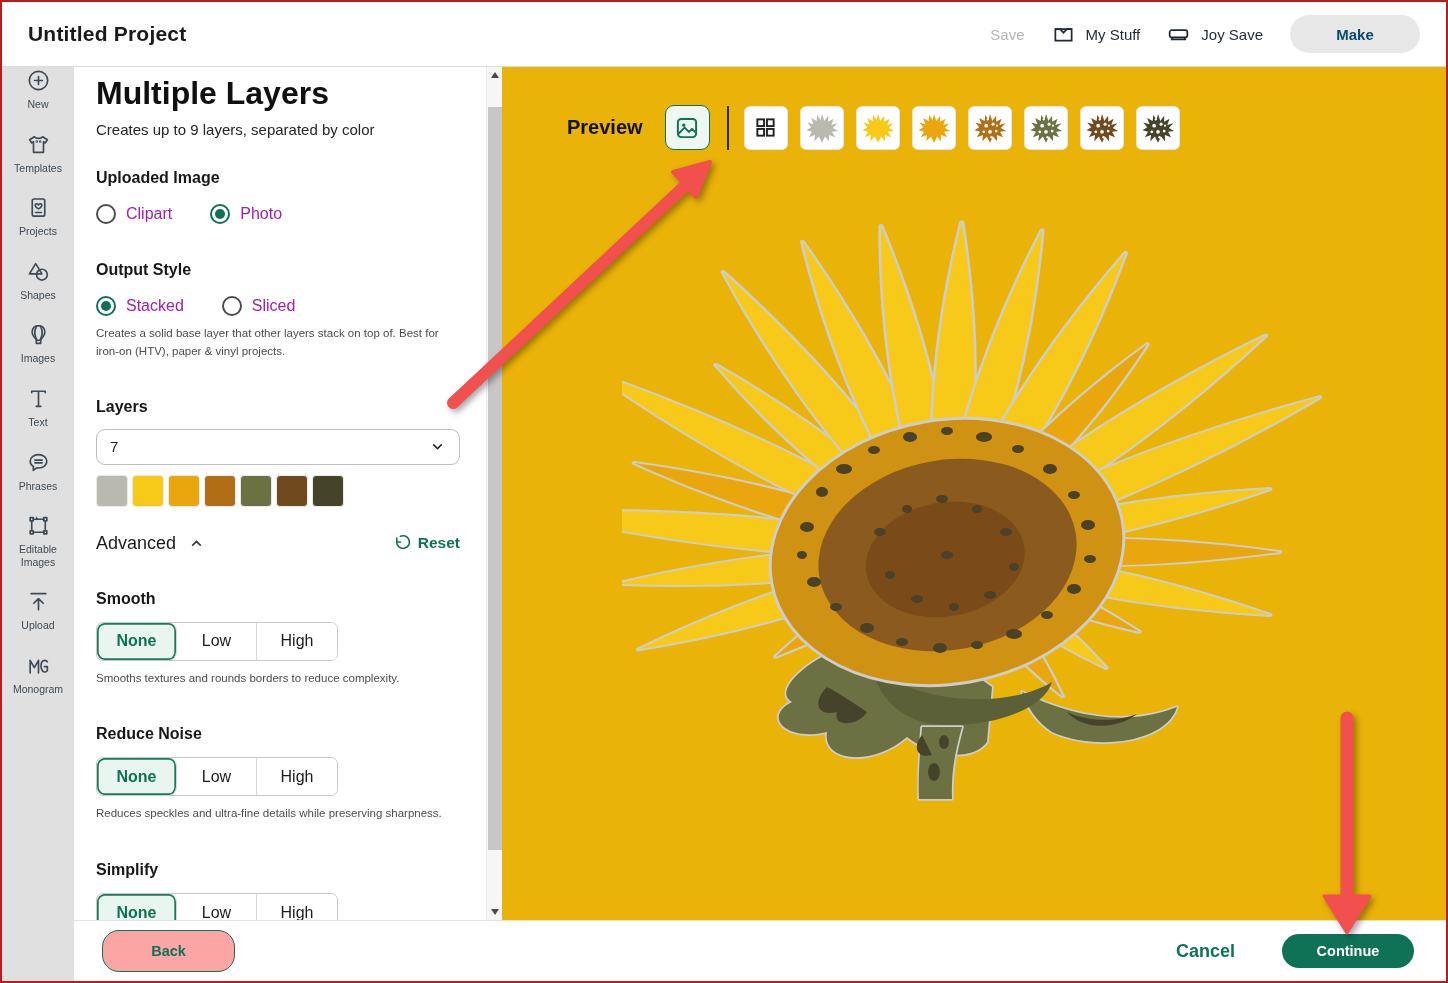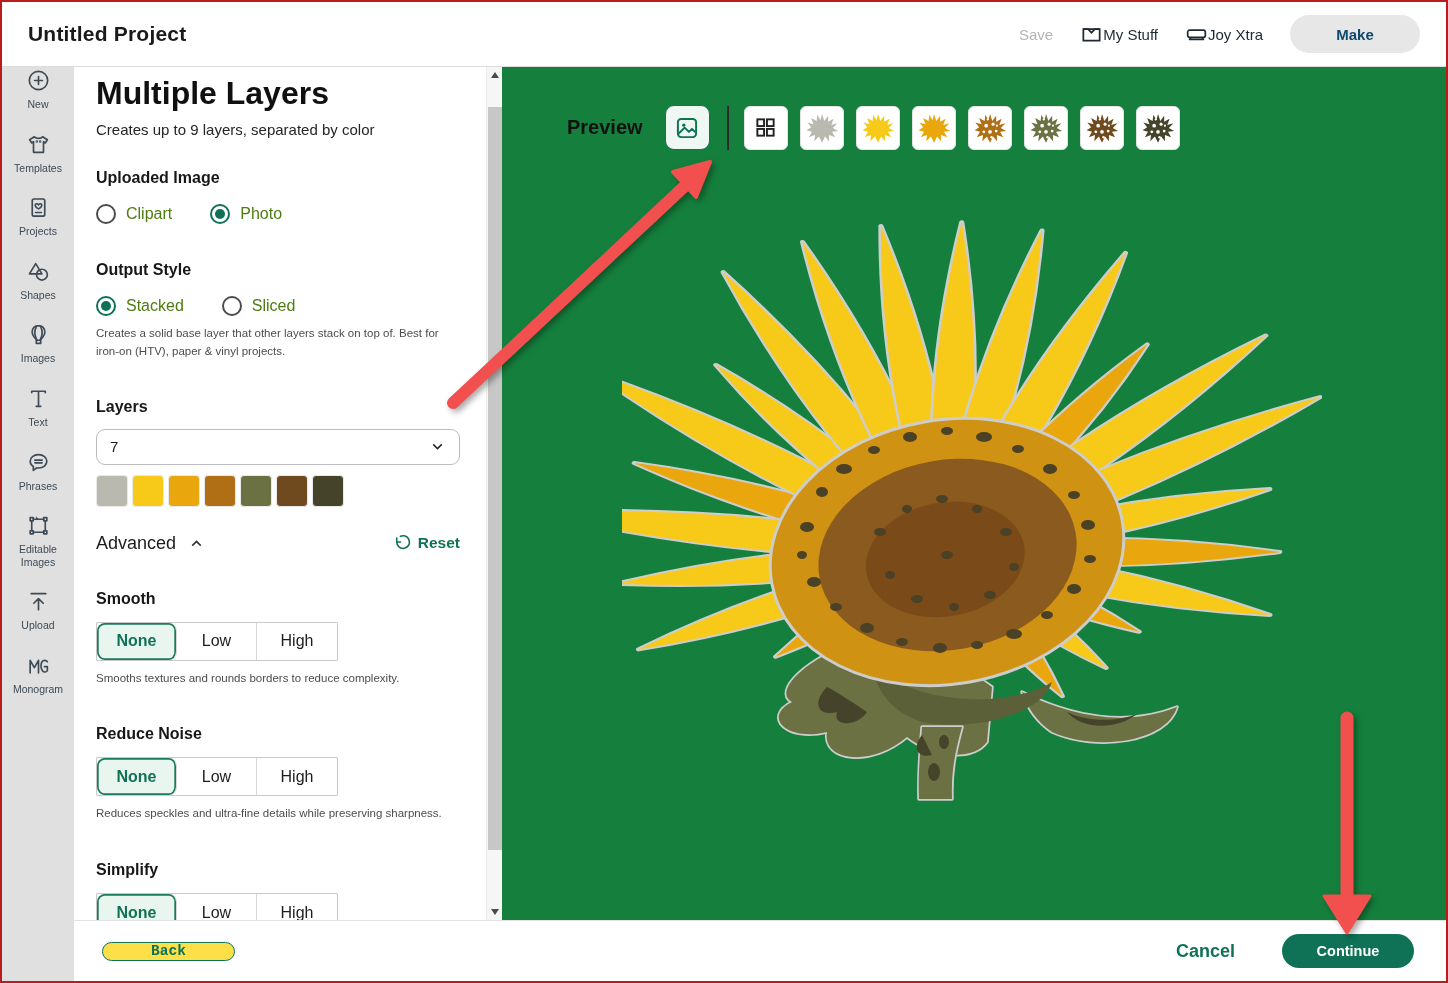--- a/index.html
+++ b/index.html
@@ -8,21 +8,21 @@
   #app { position:relative; width:1448px; height:983px; background:#fff;
          border:2px solid #b91c1c; overflow:hidden; }
 
   
   .topbar { position:absolute; top:0; left:0; right:0; height:65px; background:#fff;
             border-bottom:1px solid #dcdcdc; display:flex; align-items:center;
             padding:0 26px; z-index:6; }
   .topbar-title { font-size:21px; font-weight:700; color:#1a1a1a; letter-spacing:.2px; }
   .topbar-right { margin-left:auto; display:flex; align-items:center; gap:27px; }
   .save-link { font-size:15px; color:#b5b5b5; cursor:default; }
-  .top-iconbtn { display:flex; align-items:center; gap:0; font-size:15px;
+  .top-iconbtn { display:flex; align-items:center; gap:11px; font-size:15px;
                  color:#1f2933; cursor:pointer; }
   .top-iconbtn svg { width:23px; height:23px; stroke:#1f2933; fill:none; stroke-width:1.8; }
   .make-btn { width:130px; height:38px; border:none; border-radius:19px; background:#e7e7e7;
               color:#0c4a6e; font-size:15px; font-weight:600; font-family:inherit; }
 
   
   .rail { position:absolute; left:0; top:52px; bottom:0; width:72px; background:#e0e0e0;
           display:flex; flex-direction:column; align-items:center; padding-top:14px; z-index:5; }
   .rail-item { width:70px; display:flex; flex-direction:column; align-items:center; gap:5px;
                margin-bottom:21px; color:#3e4a55; cursor:pointer; }
@@ -31,21 +31,21 @@
   .rail-label { font-size:10.5px; line-height:1.2; text-align:center; }
 
   
   .panel { position:absolute; left:72px; top:65px; width:412px; bottom:61px; background:#fff;
            padding:6px 26px 0 22px; overflow:hidden; }
   .panel h1 { font-size:32px; font-weight:700; color:#101010; margin-top:2px; }
   .panel-sub { font-size:15px; color:#252525; margin-top:9px; }
   .sec-label { font-size:16px; font-weight:700; color:#171717; }
   .mt-uploaded { margin-top:31px; } .mt-output { margin-top:37px; }
   .radio-row { display:flex; gap:38px; margin-top:17px; align-items:center; }
-  .radio-item { display:flex; align-items:center; gap:10px; font-size:16px; color:#4d7c0f; cursor:pointer; }
+  .radio-item { display:flex; align-items:center; gap:10px; font-size:16px; color:#a21caf; cursor:pointer; }
   .radio { width:20px; height:20px; border-radius:50%; border:2px solid #4c4c4c;
            position:relative; background:#fff; flex:none; }
   .radio.sel { border-color:#0f7257; }
   .radio.sel::after { content:''; position:absolute; left:3px; top:3px; width:10px; height:10px;
                       border-radius:50%; background:#0f7257; }
   .caption { font-size:11.5px; color:#4c4c4c; line-height:1.55; margin-top:9px; max-width:362px; }
   .layers-label { margin-top:37px; }
   .layers-select { margin-top:13px; width:364px; height:36px; border:1px solid #bdbdbd;
                    border-radius:9px; display:flex; align-items:center; padding:0 13px;
                    font-size:15px; color:#1c1c1c; cursor:pointer; background:#fff; }
@@ -53,21 +53,21 @@
   .swatch-row { display:flex; gap:4px; margin-top:10px; }
   .swatch { width:32px; height:32px; border-radius:4px; border:1px solid #e9e9e9; cursor:pointer; }
   .advanced-row { margin-top:26px; width:364px; display:flex; align-items:center; }
   .advanced-toggle { display:flex; align-items:center; gap:12px; font-size:18px; color:#1c1c1c; cursor:pointer; }
   .advanced-toggle svg { width:17px; height:17px; stroke:#333; fill:none; stroke-width:2.2; }
   .reset-btn { margin-left:auto; display:flex; align-items:center; gap:7px; font-size:15.5px;
                font-weight:700; color:#0f7257; background:none; border:none; font-family:inherit; cursor:pointer; }
   .reset-btn svg { width:19px; height:19px; stroke:#0f7257; fill:none; stroke-width:2; }
   .ctl-label { margin-top:38px; }
   .ctl-label.first { margin-top:36px; }
-  .seg { display:inline-flex; margin-top:14px; border:1px solid #c9c9c9; border-radius:1px;
+  .seg { display:inline-flex; margin-top:14px; border:1px solid #c9c9c9; border-radius:7px;
          background:#fff; overflow:hidden; }
   .seg-btn { width:80px; height:37px; background:#fff; border:none; border-right:1px solid #d8d8d8;
              font-size:16px; color:#1c1c1c; font-family:inherit; cursor:pointer; }
   .seg-btn:last-child { border-right:none; }
   .seg-btn.sel { background:#e9f5ef; color:#0f7257; font-weight:700; border-radius:8px;
                  box-shadow:inset 0 0 0 1.7px #1a7a5e; }
 
   
   .scrollbar { position:absolute; left:484px; top:65px; width:16px; bottom:61px;
                background:#f6f6f6; border-left:1px solid #ececec; z-index:4; }
@@ -75,41 +75,41 @@
                   align-items:center; justify-content:center; cursor:pointer; }
   .scroll-arrow.up { top:0; } .scroll-arrow.down { bottom:0; }
   .tri-up { width:0; height:0; border-left:4.5px solid transparent; border-right:4.5px solid transparent;
             border-bottom:6px solid #4a4a4a; }
   .tri-down { width:0; height:0; border-left:4.5px solid transparent; border-right:4.5px solid transparent;
               border-top:6px solid #4a4a4a; }
   .scroll-thumb { position:absolute; left:1px; top:40px; width:14px; height:743px;
                   background:#c7c7c7; cursor:grab; }
 
   
-  .preview { position:absolute; left:500px; top:65px; right:0; bottom:61px; background:#15803d; }
+  .preview { position:absolute; left:500px; top:65px; right:0; bottom:61px; background:#eab308; }
   .preview-head { position:absolute; top:38px; left:65px; display:flex; align-items:center; }
   .preview-title { font-size:20px; font-weight:700; color:#111; }
   .preview-toggle { width:45px; height:45px; margin-left:22px; border-radius:9px;
                     border:1.6px solid #0f7257; background:#eef7f1; display:flex; align-items:center;
                     justify-content:center; cursor:pointer; }
   .preview-toggle svg { width:26px; height:26px; }
   .head-divider { width:2px; height:44px; background:#2a2a2a; margin:0 15px 0 17px; }
   .thumb { width:44px; height:44px; border:1px solid #e3e3e3; border-radius:6px; background:#fff;
            display:flex; align-items:center; justify-content:center; margin-right:12px; cursor:pointer; }
   .thumb svg { width:34px; height:34px; }
   .thumb .grid-icon { width:23px; height:23px; }
 
   .flower-box { position:absolute; left:120px; top:120px; width:700px; height:630px; }
 
   
   .footer { position:absolute; left:72px; right:0; bottom:0; height:61px; background:#fff;
             border-top:1px solid #e2e2e2; display:flex; align-items:center; z-index:6; }
-  .back-btn { margin-left:28px; width:133px; height:19px; border-radius:17px; background:#fde047;
+  .back-btn { margin-left:28px; width:133px; height:42px; border-radius:17px; background:#fca5a5;
               border:1.7px solid #0f7257; color:#0f7257; font-size:14.5px; font-weight:700;
-              font-family:Liberation Mono, monospace; cursor:pointer; }
+              font-family:Liberation Sans, sans-serif; cursor:pointer; }
   .footer-right { margin-left:auto; display:flex; align-items:center; gap:47px; padding-right:32px; }
   .cancel-link { font-size:18px; font-weight:700; color:#0f7257; background:none; border:none;
                  font-family:inherit; cursor:pointer; }
   .continue-btn { width:132px; height:34px; border-radius:17px; background:#0f7257; border:none;
                   color:#fff; font-size:14.5px; font-weight:700; font-family:inherit; cursor:pointer; }
 
   
   .annotations { position:absolute; inset:0; z-index:30; pointer-events:none; }
 </style>
 </head>
@@ -126,21 +126,21 @@
           <path d="M3.5 6.5 h17 v12 h-17 Z"></path>
             <path d="M3.5 6.5 L8.5 6.5 L12 10.2 L15.5 6.5 L20.5 6.5"></path>
         </svg>
         <span>My Stuff</span>
       </div>
       <div class="top-iconbtn">
         <svg viewBox="0 0 24 24">
           <rect x="2.8" y="7.5" width="18.4" height="7.5" rx="2"></rect>
             <path d="M5.5 15 v1.8 M18.5 15 v1.8 M4 17.2 h16"></path>
         </svg>
-        <span>Joy Xtra</span>
+        <span>Joy Save</span>
       </div>
       <button class="make-btn">Make</button>
     </div>
   </header>
 
   <nav class="rail">
     <div class="rail-item">
       <svg viewBox="0 0 24 24">
           <circle cx="12" cy="12" r="8.8"></circle>
           <path d="M12 8.2 v7.6 M8.2 12 h7.6"></path>

